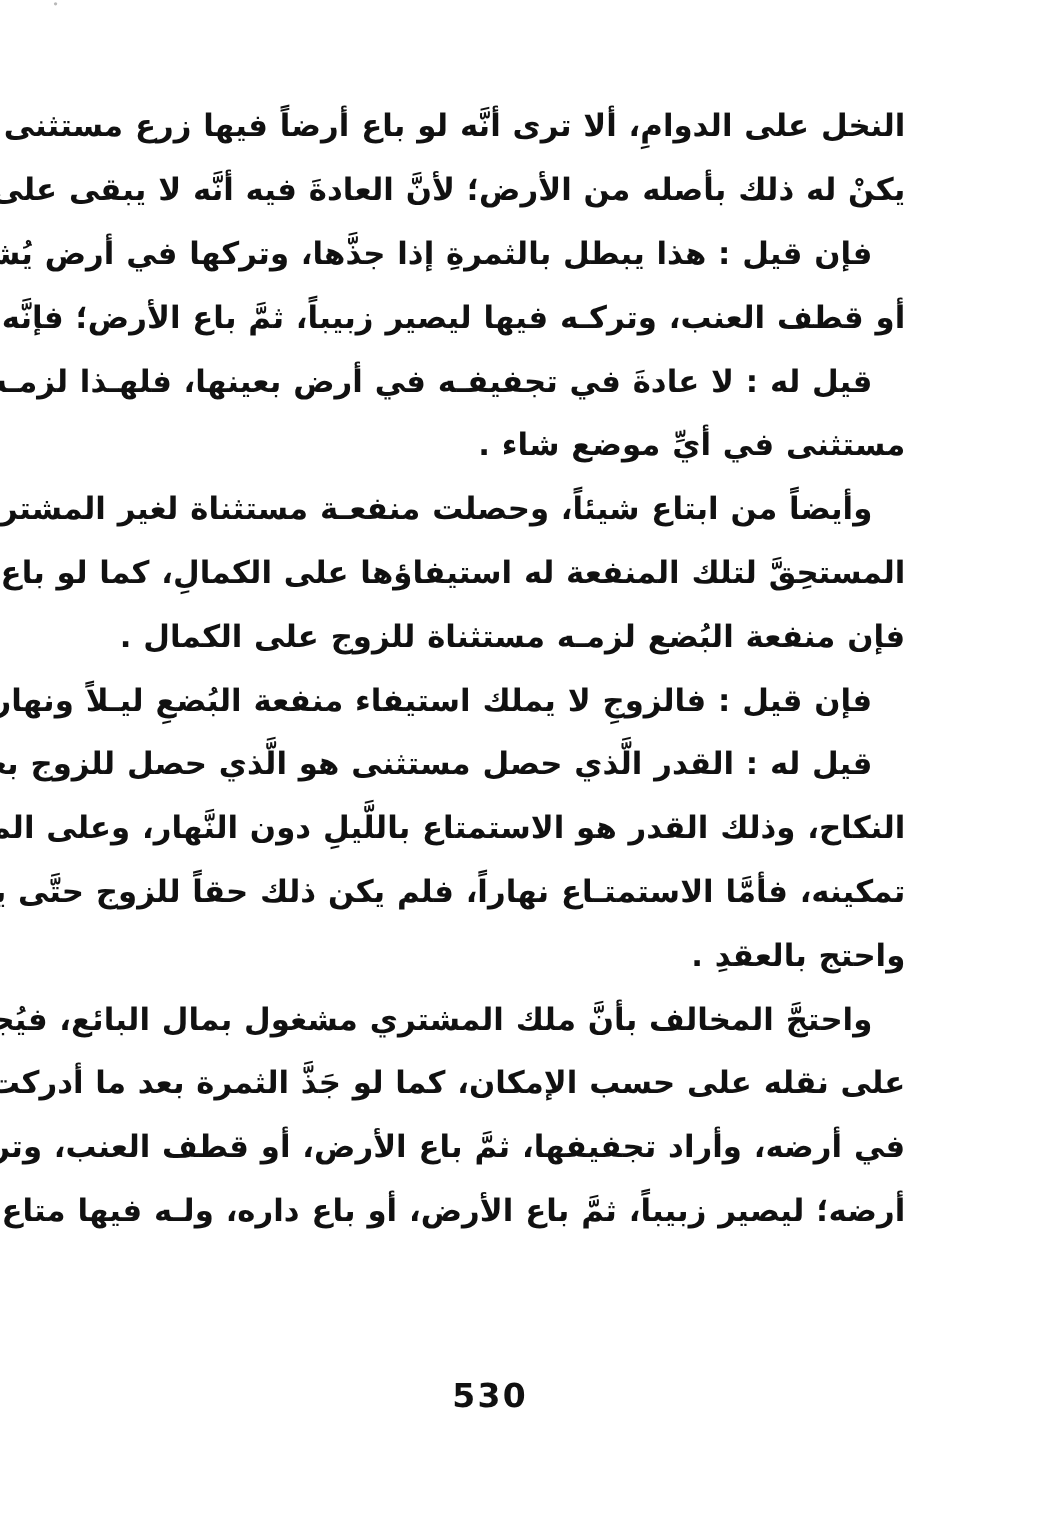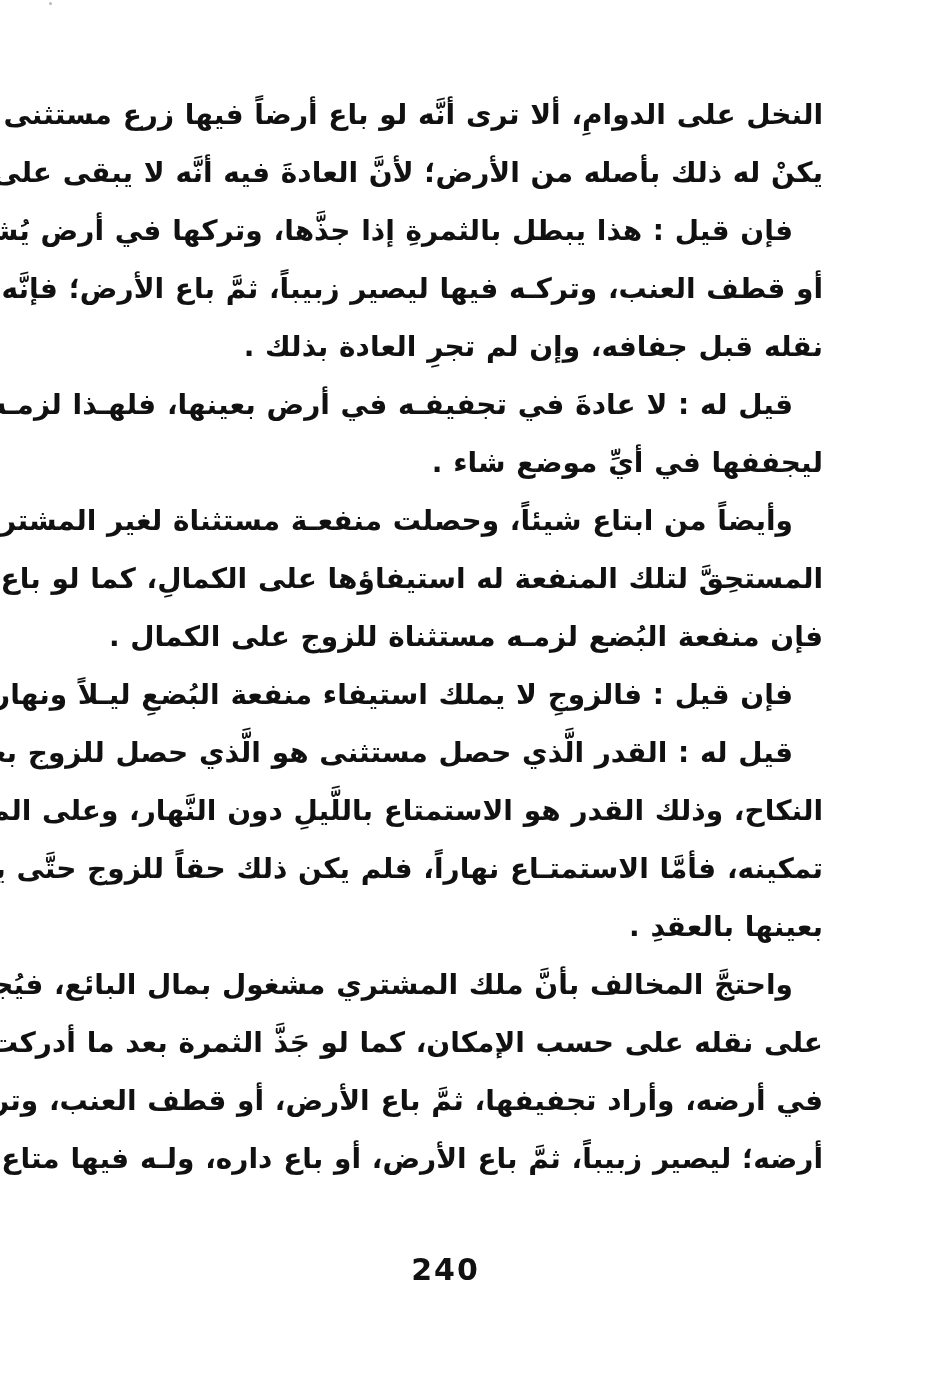--- a/index.html
+++ b/index.html
@@ -70,32 +70,31 @@
 
 <div class="page">
 
   <div class="scan-speck"></div>
 
   <div class="text-block" dir="rtl">
     <div class="line">النخل على الدوامِ، ألا ترى أنَّه لو باع أرضاً فيها زرع مستثنى للبائـع، لم</div>
     <div class="line end">يكنْ له ذلك بأصله من الأرض؛ لأنَّ العادةَ فيه أنَّه لا يبقى على الدوام .</div>
     <div class="line indent">فإن قيل : هذا يبطل بالثمرةِ إذا جذَّها، وتركها في أرض يُشمِّسُها،</div>
     <div class="line">أو قطف العنب، وتركـه فيها ليصير زبيباً، ثمَّ باع الأرض؛ فإنَّه يُجبَر على</div>
-    <div class="line end">نقله قبل جفافه، وإن لم تجرِ العادة بذلك .</div>
     <div class="line indent">قيل له : لا عادةَ في تجفيفـه في أرض بعينها، فلهـذا لزمـه نقلها؛</div>
-    <div class="line end">ليجففها في أيِّ موضع شاء .</div>
+    <div class="line end">مستثنى في أيِّ موضع شاء .</div>
     <div class="line indent">وأيضاً من ابتاع شيئاً، وحصلت منفعـة مستثناة لغير المشتري، فإنَّ</div>
     <div class="line">المستحِقَّ لتلك المنفعة له استيفاؤها على الكمالِ، كما لو باع أمةً مزوجة؛</div>
     <div class="line end">فإن منفعة البُضع لزمـه مستثناة للزوج على الكمال .</div>
     <div class="line indent">فإن قيل : فالزوجِ لا يملك استيفاء منفعة البُضعِ ليـلاً ونهاراً، وإنَّما</div>
     <div class="line indent">قيل له : القدر الَّذي حصل مستثنى هو الَّذي حصل للزوج بعقد</div>
     <div class="line">النكاح، وذلك القدر هو الاستمتاع باللَّيلِ دون النَّهار، وعلى المشتري</div>
     <div class="line">تمكينه، فأمَّا الاستمتـاع نهاراً، فلم يكن ذلك حقاً للزوج حتَّى يكون</div>
-    <div class="line end">بعينها بالعقدِ .</div>
+    <div class="line end">واحتج بالعقدِ .</div>
     <div class="line indent">واحتجَّ المخالف بأنَّ ملك المشتري مشغول بمال البائع، فيُجبَر</div>
     <div class="line">على نقله على حسب الإمكان، كما لو جَذَّ الثمرة بعد ما أدركت، وتركها</div>
     <div class="line">في أرضه، وأراد تجفيفها، ثمَّ باع الأرض، أو قطف العنب، وتركه في</div>
     <div class="line">أرضه؛ ليصير زبيباً، ثمَّ باع الأرض، أو باع داره، ولـه فيها متاع؛ أنه</div>
   </div>
 
-  <div class="page-number">240</div>
+  <div class="page-number">530</div>
 
 </div>
 
 </body></html>

